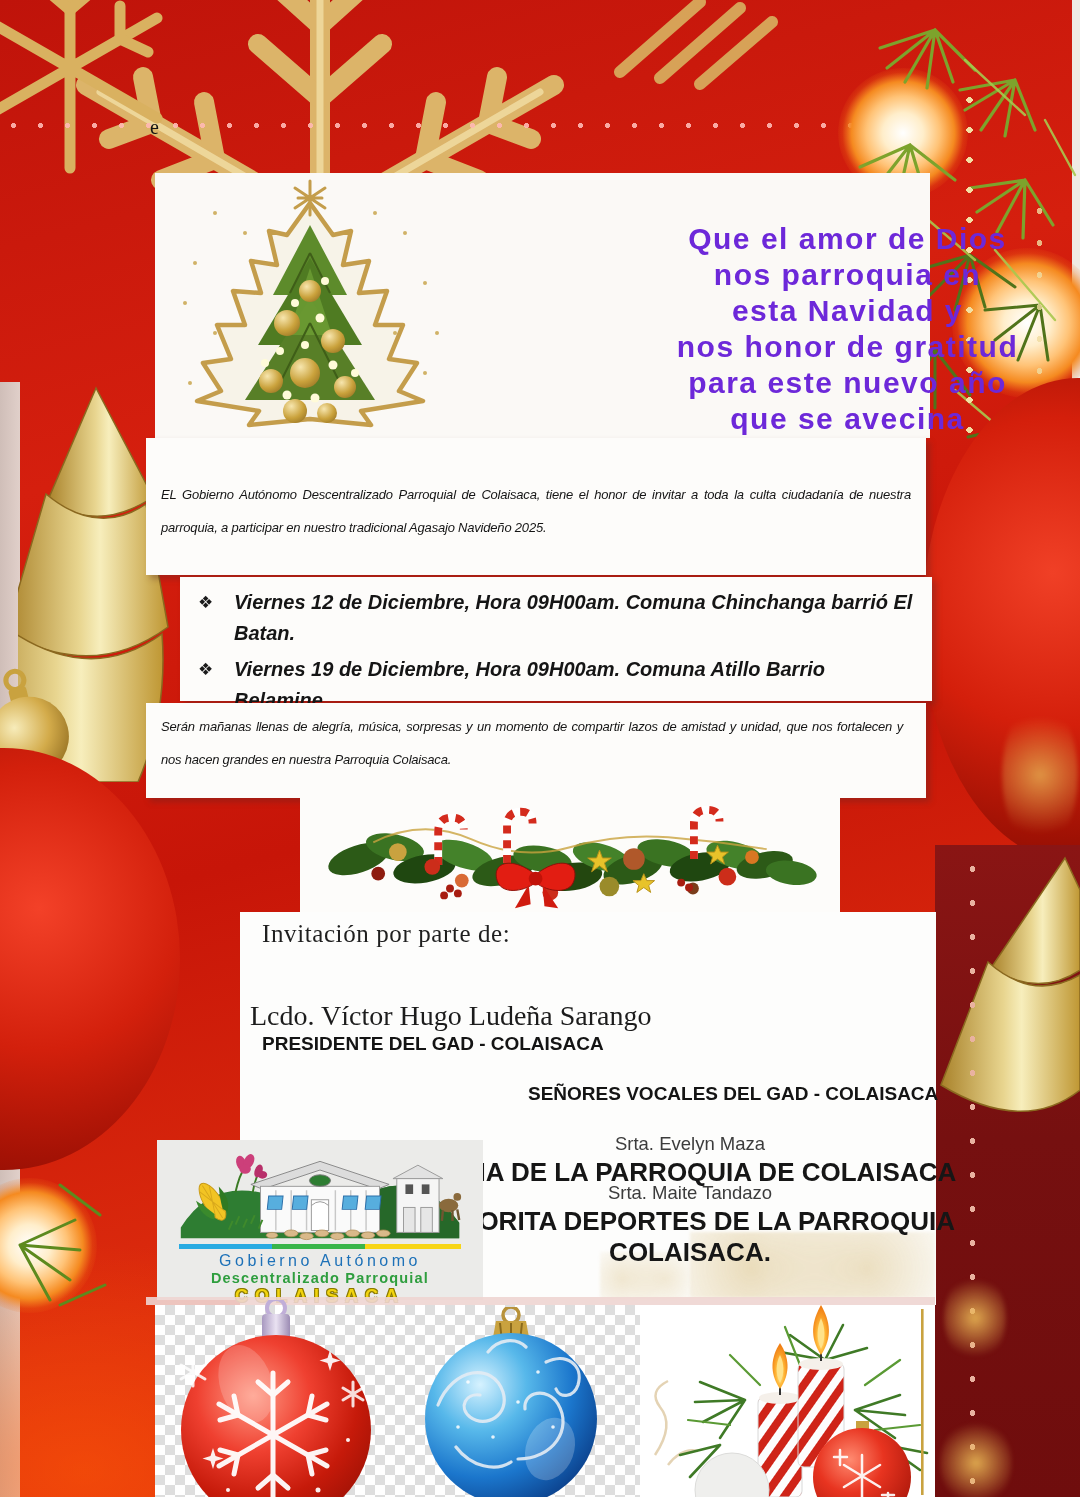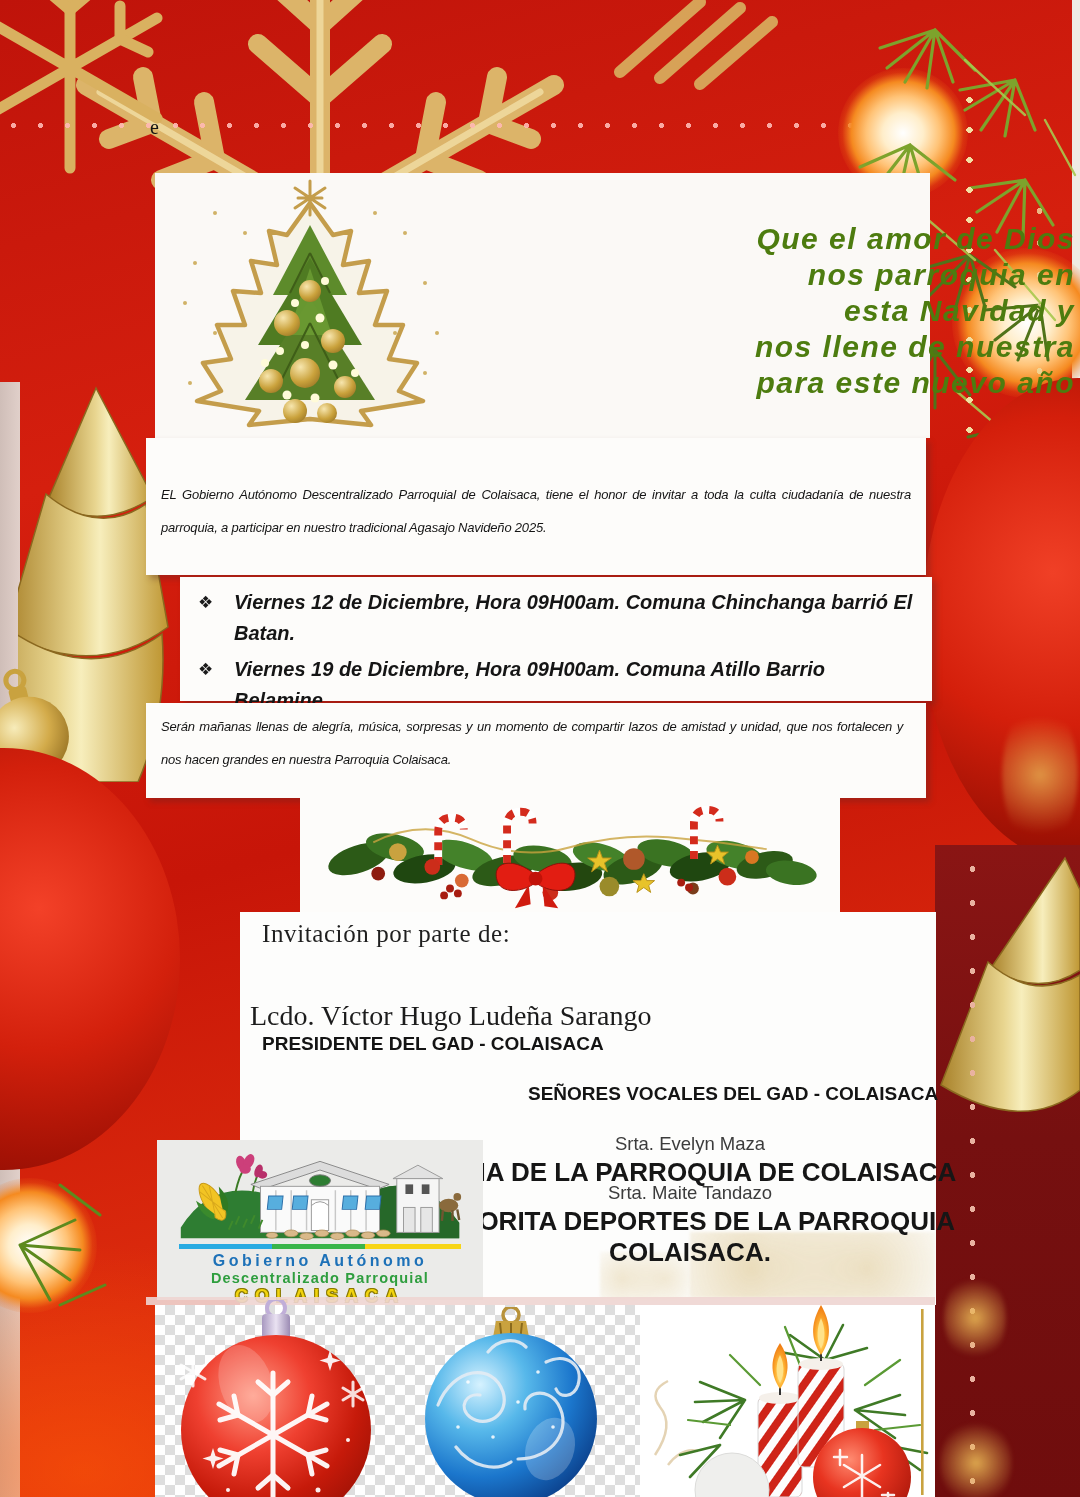--- a/index.html
+++ b/index.html
@@ -56,36 +56,36 @@
   #white-lower { left:240px; top:912px; width:696px; height:393px; background:#fdfdfc; }
   .pink-strip { left:146px; top:1297px; width:789px; height:8px; background:#eed5d2; opacity:.9; }
 
   .body-text { font-weight:normal; font-style:italic; color:#151515; font-size:13px;
       line-height:33px; text-align:justify; letter-spacing:-0.2px; }
   .sched-item { display:flex; gap:14px; font-weight:bold; font-style:italic; color:#151515;
       font-size:20px; line-height:31px; margin-bottom:5px; }
   .sched-bullet { flex:0 0 22px; font-style:normal; font-family:"DejaVu Sans", sans-serif; font-size:17px; color:#1a1a1a; }
 
   .greeting { left:465px; top:48px; width:300px; }
-  .greeting-line { display:block; text-align:right; color:#4d7c0f; font-weight:bold;
-      font-size:30px; line-height:36px; letter-spacing:1.5px; width:455px;font-style:italic; }
+  .greeting-line { display:block; text-align:center; color:#6d28d9; font-weight:bold;
+      font-size:30px; line-height:36px; letter-spacing:1.5px; width:455px; }
 
   .inv-label { left:262px; top:920px; font-family:"Liberation Serif", serif; font-size:25px; color:#1f1f1f; letter-spacing:.6px; }
   .pres-name { left:250px; top:1000px; font-family:"Liberation Serif", serif; font-size:28px; color:#1c1c1c; }
   .pres-title { left:262px; top:1033px; font-size:19px; font-weight:bold; color:#141414; }
   .vocales-title { left:528px; top:1083px; font-size:19px; font-weight:bold; color:#141414; }
   .center-line { left:420px; width:540px; text-align:center; }
   .person-name { font-size:18.5px; color:#3c3c3c; }
   .person-title { font-size:26px; font-weight:bold; color:#161616; }
 
   
   #logo-card { left:157px; top:1140px; width:326px; height:160px; background:#ebebe9; padding-top:6px; }
   .logo-bar { margin:2px auto 3px auto; width:282px; height:5px;
       background:linear-gradient(90deg,#29abe2 0 33%,#39b54a 33% 66%,#f7d517 66% 100%); }
-  .logo-l1 { text-align:center; color:#1d71b8; font-weight:bold; font-size:16px; letter-spacing:3.5px; }
+  .logo-l1 { text-align:center; color:#1d71b8; font-weight:normal; font-size:16px; letter-spacing:3.5px; }
   .logo-l2 { text-align:center; color:#2e9e3e; font-weight:bold; font-size:14.5px; letter-spacing:1.2px; }
   .logo-l3 { text-align:center; color:#f2d40e; font-weight:bold; font-size:18px; letter-spacing:7px;
       text-shadow:1px 1px 0 #8a7a00,-1px -1px 0 #8a7a00,1px -1px 0 #8a7a00,-1px 1px 0 #8a7a00; }
   .logo-l4 { text-align:center; color:#1a1a1a; font-weight:bold; font-size:12.5px; letter-spacing:3px; }
 
   
   .checker { left:155px; top:1305px; width:485px; height:192px; background-color:#fff;
       background-image:repeating-conic-gradient(#dedede 0% 25%, #ffffff 0% 50%); background-size:20px 20px; }
   .candle-panel { left:640px; top:1305px; width:295px; height:192px; background:#fff; }
   .gold-faint { filter:blur(1.5px); opacity:.8;
@@ -261,22 +261,23 @@
           <circle cx="220" cy="40" r="2"></circle>
         <circle cx="60" cy="40" r="2"></circle>
           <circle cx="282" cy="160" r="2"></circle>
           <circle cx="30" cy="130" r="2"></circle>
       </g>
     </svg>
     <div class="abs greeting">
       <span class="greeting-line">Que el amor de Dios</span>
       <span class="greeting-line">nos parroquia en</span>
       <span class="greeting-line">esta Navidad y</span>
-      <span class="greeting-line">nos llene de nuestra</span>
+      <span class="greeting-line">nos honor de gratitud</span>
       <span class="greeting-line">para este nuevo año</span>
+      <span class="greeting-line">que se avecina</span>
     </div>
   </div>
 
   <div class="abs card shadowed" id="card-intro">
     <p class="body-text">EL Gobierno Autónomo Descentralizado Parroquial de Colaisaca, tiene el honor de invitar a toda la culta ciudadanía de nuestra parroquia, a participar en nuestro tradicional Agasajo Navideño 2025.</p>
   </div>
 
   <div class="abs card shadowed" id="card-schedule">
     <div class="sched-item">
       <span class="sched-bullet">❖</span>

